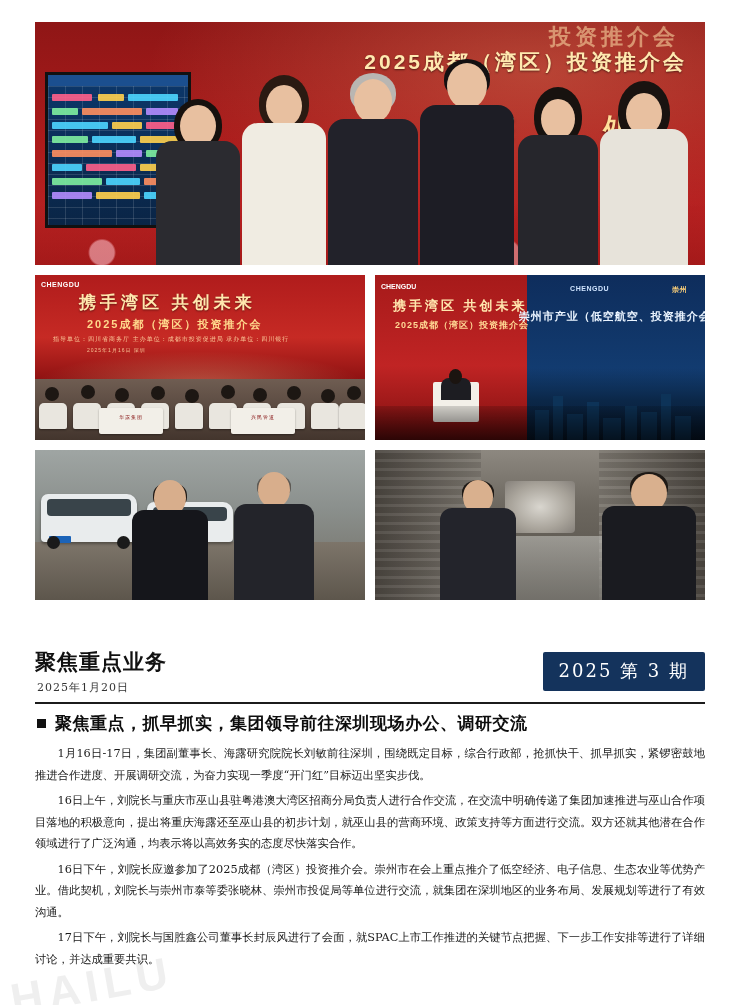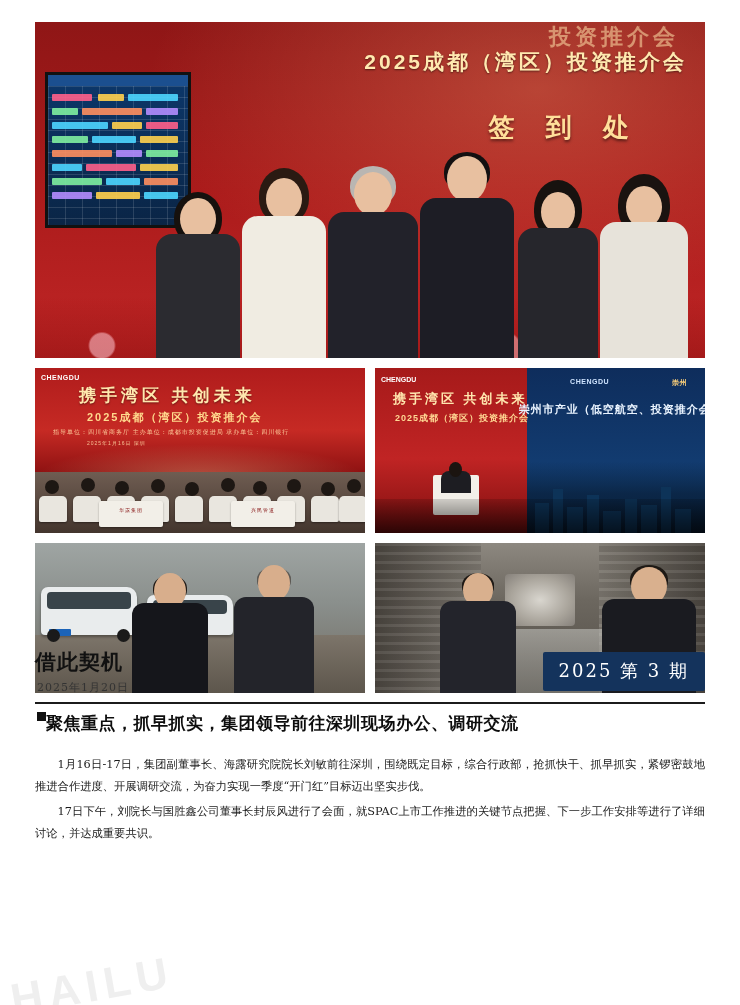--- a/index.html
+++ b/index.html
@@ -28,21 +28,21 @@
     top: 22px;
     width: 670px;
   }
   .photo {
     position: relative;
     overflow: hidden;
     background: #222;
   }
   .row-top .photo {
     width: 670px;
-    height: 336px;
+    height: 243px;
   }
   .row-mid, .row-bot {
     display: flex;
     gap: 10px;
     margin-top: 10px;
   }
   .row-mid .photo, .row-bot .photo {
     width: 330px;
     height: 165px;
   }
@@ -344,22 +344,23 @@
 
   
   .article {
     position: absolute;
     left: 35px;
     top: 712px;
     width: 670px;
   }
   .headline {
     display: flex;
-    align-items: flex-start;
-    margin: 0 0 19px 2px;
+    align-items: center;
+    gap: 9px;
+    margin: 0 0 8px 2px;
   }
   .bullet {
     width: 9px; height: 9px;
     background: #111;
     flex: 0 0 auto;
   }
   .headline-text {
     font-family: "DejaVu Serif", serif;
     font-size: 17px;
     font-weight: bold;
@@ -580,30 +581,32 @@
         <div class="man" style="left:226px; width:96px; height:128px;">
           <div class="hair" style="width:38px; height:28px; bottom:100px;"></div>
           <div class="head" style="width:36px; height:38px; bottom:88px;"></div>
           <div class="body" style="width:94px; height:94px; bottom:0; background:#1a1b20;"></div>
         </div>
       </div>
     </div>
   </div>
 
   <div class="masthead">
-    <div class="dept">借此契机</div>
+    <div class="dept">聚焦重点业务</div>
     <div class="issue-date">2025年1月20日</div>
     <div class="issue-badge">2025  第 3 期</div>
   </div>
   <div class="rule"></div>
 
   <div class="article">
     <div class="headline">
       <span class="bullet"></span>
       <span class="headline-text">聚焦重点，抓早抓实，集团领导前往深圳现场办公、调研交流</span>
     </div>
     <p class="para">1月16日-17日，集团副董事长、海露研究院院长刘敏前往深圳，围绕既定目标，综合行政部，抢抓快干、抓早抓实，紧锣密鼓地推进合作进度、开展调研交流，为奋力实现一季度“开门红”目标迈出坚实步伐。</p>
+    <p class="para">16日上午，刘院长与重庆市巫山县驻粤港澳大湾区招商分局负责人进行合作交流，在交流中明确传递了集团加速推进与巫山合作项目落地的积极意向，提出将重庆海露还至巫山县的初步计划，就巫山县的营商环境、政策支持等方面进行交流。双方还就其他潜在合作领域进行了广泛沟通，均表示将以高效务实的态度尽快落实合作。</p>
+    <p class="para">16日下午，刘院长应邀参加了2025成都（湾区）投资推介会。崇州市在会上重点推介了低空经济、电子信息、生态农业等优势产业。借此契机，刘院长与崇州市泰等委张晓林、崇州市投促局等单位进行交流，就集团在深圳地区的业务布局、发展规划等进行了有效沟通。</p>
     <p class="para">17日下午，刘院长与国胜鑫公司董事长封辰风进行了会面，就SPAC上市工作推进的关键节点把握、下一步工作安排等进行了详细讨论，并达成重要共识。</p>
 
   </div>
 
   <div class="watermark">HAILU</div>
 </div>
 
 </body></html>

